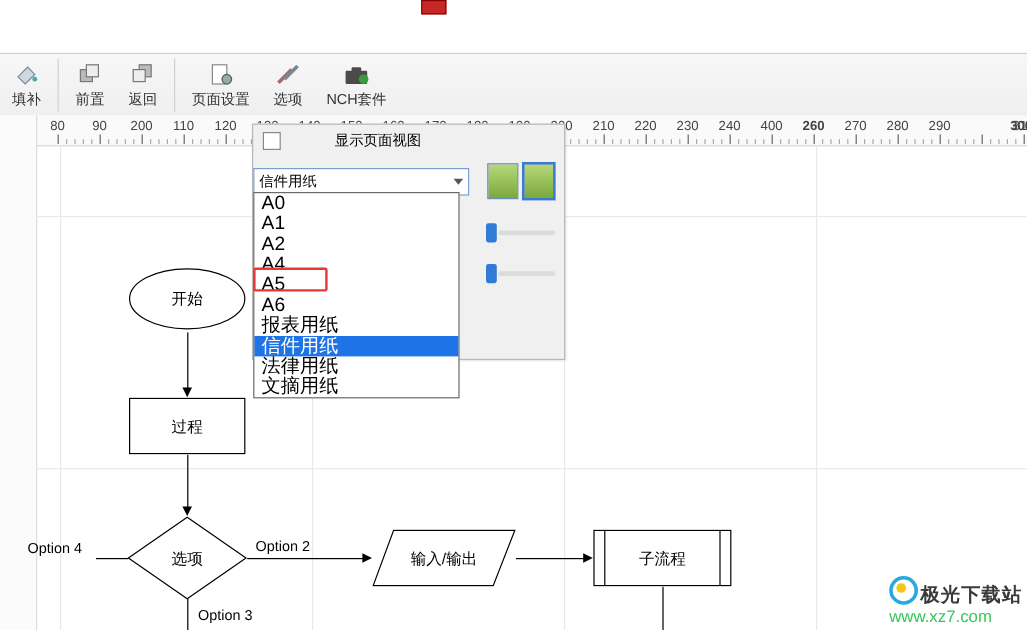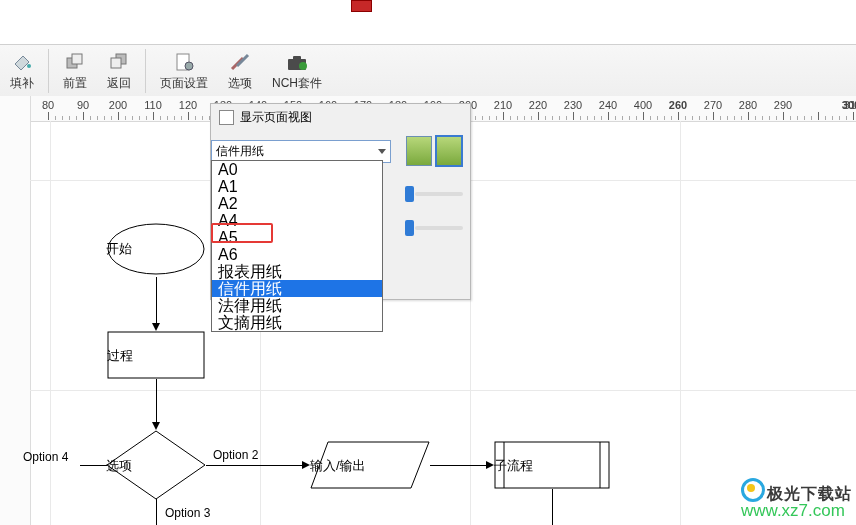--- a/index.html
+++ b/index.html
@@ -101,21 +101,21 @@
   .panel {
     position: absolute;
     top: 103px; left: 210px;
     width: 259px;
     height: 195px;
     background: #f0f0f0;
     border: 1px solid #b8b8b8;
     box-shadow: 1px 1px 2px rgba(0,0,0,.15);
   }
   .panel-row1 {
-    display:flex; align-items:center; padding:5px 8px;
+    display:flex; align-items:center; padding:5px 8px;gap:39px;
   }
   .chk { width:13px;height:13px;border:1px solid #888;background:#fff;margin-right:6px;display:inline-block; }
   .panel .thumb-row { position:absolute; right:8px; top:32px; display:flex; gap:4px;}
   .thumb {
     width:24px;height:28px;border:1px solid #6a8fb3;background:linear-gradient(#b7d77a,#7aa93d);
   }
   .thumb.sel { outline:2px solid #3a7ad1; outline-offset:-1px; }
   .panel .slider-row{
     position:absolute; left:194px; width:58px;
   }
@@ -156,41 +156,41 @@
   .highlight-a4{
     position:absolute;
     z-index:60;
     border:2px solid #e53935;
     border-radius:2px;
     pointer-events:none;
   }
 
   
   .fc-label{
-    font-size:13px; color:#000; 
+    font-size:13px; color:#000; text-align:center;
   }
   .edge{ position:absolute; background:#000; }
   .edge-v{ width:1px; }
   .arrow-down{
     position:absolute;width:0;height:0;border-left:4px solid transparent;border-right:4px solid transparent;border-top:8px solid #000;
   }
   .arrow-right{
     position:absolute;width:0;height:0;border-top:4px solid transparent;border-bottom:4px solid transparent;border-left:8px solid #000;
   }
   .option-lbl{
     position:absolute;font-size:12px;color:#000;
   }
   
   .watermark{
     position:absolute;right:4px;bottom:4px;text-align:left;line-height:1.1;
   }
   .wm-top{font-size:16px;font-weight:bold;color:#3a3a3a;letter-spacing:1px;}
   .wm-top .orb{display:inline-block;width:18px;height:18px;border:3px solid #2aa8e0;border-radius:50%;vertical-align:-3px;margin-right:2px;position:relative;}
   .wm-top .orb::after{content:"";position:absolute;width:8px;height:8px;background:#f5c518;border-radius:50%;left:3px;top:3px;}
-  .wm-bot{font-size:17px;color:#34c759;}
+  .wm-bot{font-size:14px;color:#34c759;}
 </style>
 </head>
 <body>
 
 <div class="canvas-area">
 
   <div class="red-sq"></div>
 
   <div class="toolbar">
     <div class="group">

